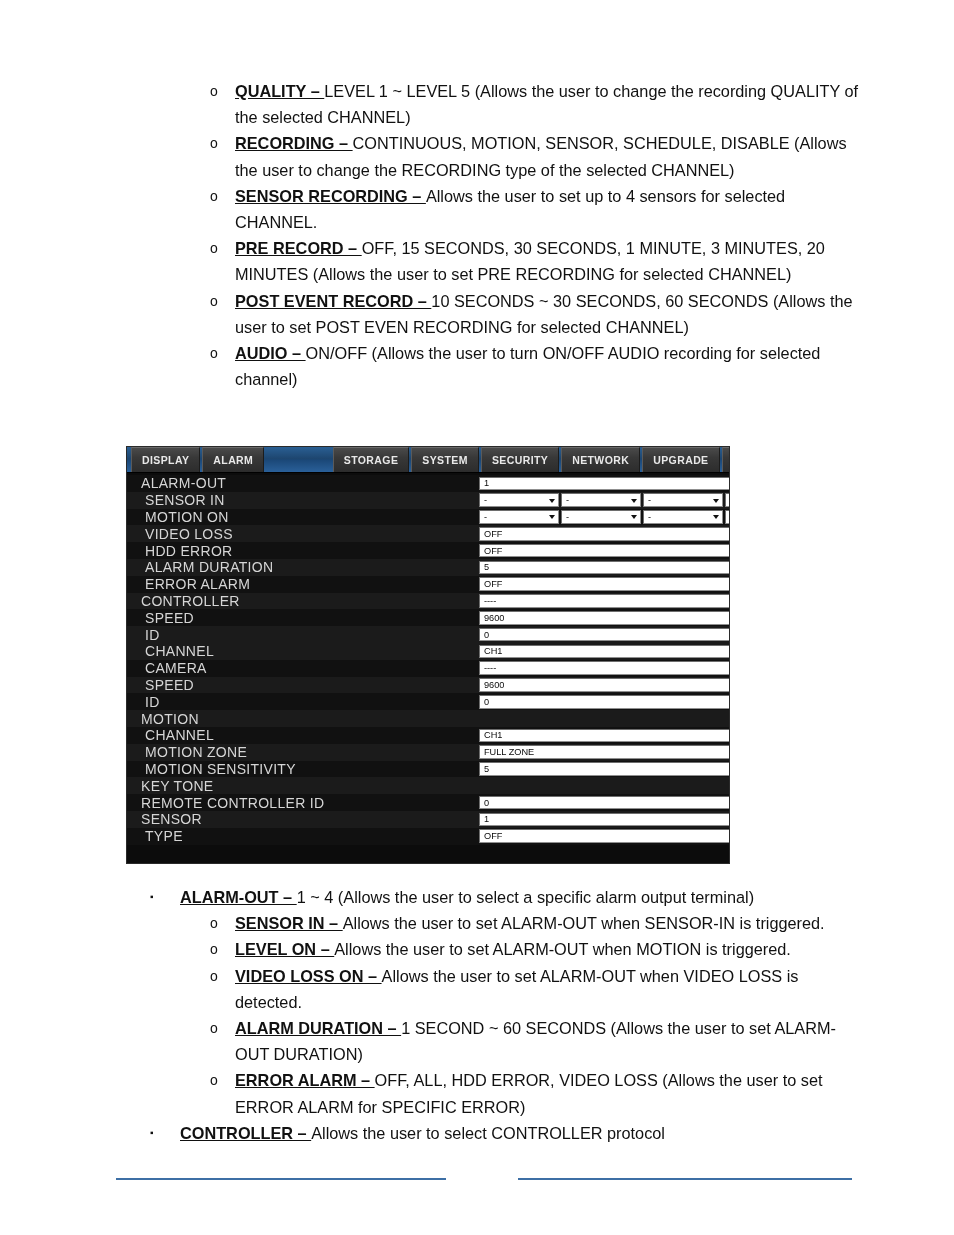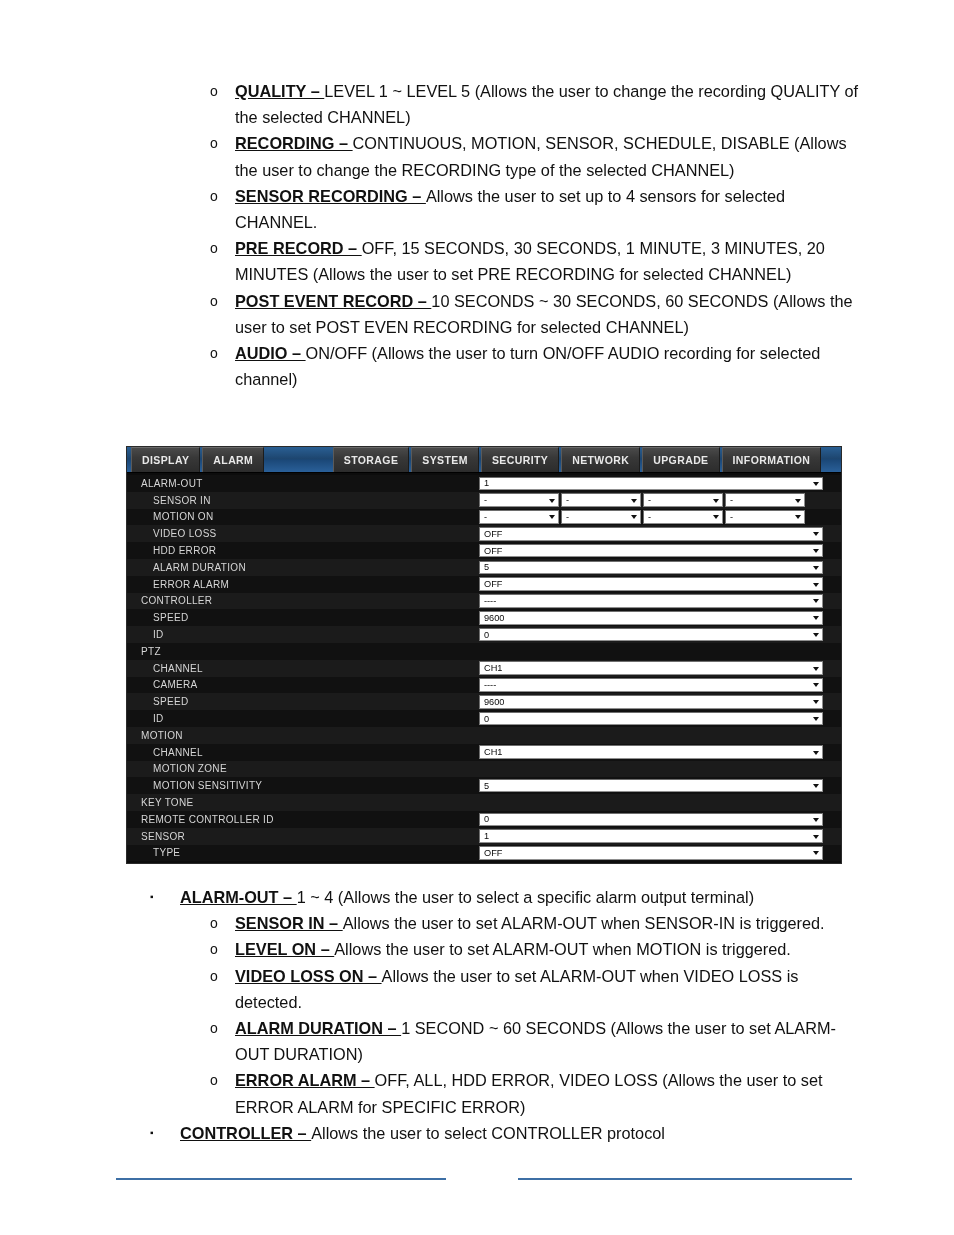--- a/index.html
+++ b/index.html
@@ -62,21 +62,21 @@
   .doc-li b {
     font-weight: bold;
     text-decoration: underline;
   }
 
   
   .dvr-panel {
     position: absolute;
     left: 126px;
     top: 446px;
-    width: 716px;
+    width: 604px;
     height: 418px;
     background: #0c0c0c;
     border: 1px solid #2a2a2a;
     box-sizing: border-box;
     overflow: hidden;
   }
 
   .tabbar {
     position: relative;
     height: 26px;
@@ -126,30 +126,30 @@
     align-items: center;
     height: 16.8px;
     background: #111111;
   }
   .row.alt {
     background: #1b1b1b;
   }
   .row .label {
     width: 352px;
     flex: none;
-    font-size: 10px;
+    font-size: 14px;
     color: #d6d6d6;
     letter-spacing: 0.3px;
     white-space: nowrap;
     overflow: hidden;
     box-sizing: border-box;
     padding-left: 14px;
   }
   .row .label.indent {
-    padding-left: 26px;
+    padding-left: 18px;
   }
   .row .field {
     flex: 1 1 auto;
     display: flex;
     align-items: center;
     padding-right: 4px;
     box-sizing: border-box;
   }
 
   
@@ -377,24 +377,20 @@
       </div>
       <div class="row alt">
         <div class="label indent">ID</div>
         <div class="field">
           <div class="sel full">
             <span>0</span>
             <span class="arrow"></span>
           </div>
         </div>
       </div>
-      <div class="row">
-        <div class="label">PTZ</div>
-        <div class="field"></div>
-      </div>
       <div class="row alt">
         <div class="label indent">CHANNEL</div>
         <div class="field">
           <div class="sel full">
             <span>CH1</span>
             <span class="arrow"></span>
           </div>
         </div>
       </div>
       <div class="row">
@@ -432,20 +428,26 @@
         <div class="label indent">CHANNEL</div>
         <div class="field">
           <div class="sel full">
             <span>CH1</span>
             <span class="arrow"></span>
           </div>
         </div>
       </div>
       <div class="row alt">
         <div class="label indent">MOTION ZONE</div>
+        <div class="field">
+          <div class="sel full">
+            <span>FULL ZONE</span>
+            <span class="arrow"></span>
+          </div>
+        </div>
       </div>
       <div class="row">
         <div class="label indent">MOTION SENSITIVITY</div>
         <div class="field">
           <div class="sel full">
             <span>5</span>
             <span class="arrow"></span>
           </div>
         </div>
       </div>

